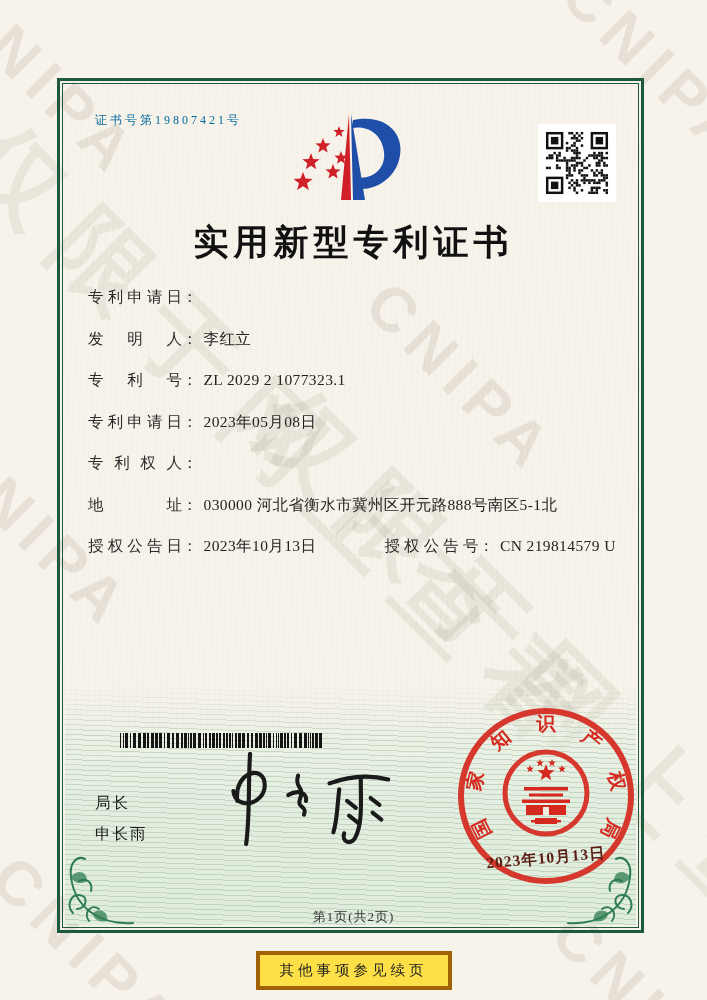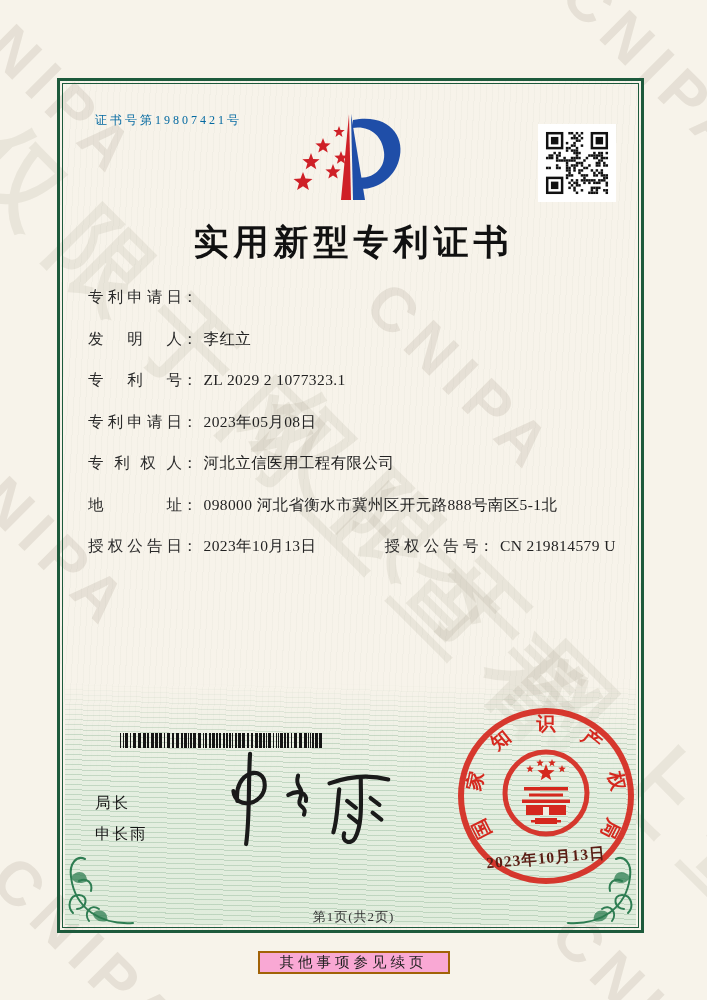--- a/index.html
+++ b/index.html
@@ -50,21 +50,21 @@
     display:flex;align-items:stretch;}
   .barcode i{display:block;background:#151515;height:100%;}
   .officer{position:absolute;left:95px;top:787px;z-index:4;
     font-family:"Liberation Sans","DejaVu Sans",sans-serif;
     font-size:15.5px;line-height:31px;color:#161616;font-weight:500;letter-spacing:2px;}
   .signature{position:absolute;left:203px;top:750px;z-index:5;}
   .seal{position:absolute;left:451px;top:701px;z-index:5;}
   .page-num{position:absolute;left:0;top:908px;width:707px;text-align:center;z-index:4;
     font-size:13px;letter-spacing:1px;color:#333;}
   .footer-note{position:absolute;left:50%;top:951px;transform:translateX(-50%);z-index:4;
-    border:2px solid #a16207;background:#f9a8d4;padding:0 20px;
+    border:4px solid #a16207;background:#fde047;padding:6px 20px;
     font-size:14.5px;letter-spacing:4px;color:#1f1f1f;}
 </style>
 </head>
 <body>
 
 <div class="wm wm-brand" style="left:-15px;top:-28px;">CNIPA</div>
 <div class="wm wm-brand" style="left:598px;top:-42px;">CNIPA</div>
 <div class="wm wm-brand" style="left:402px;top:268px;">CNIPA</div>
 <div class="wm wm-brand" style="left:-22px;top:424px;">CNIPA</div>
 <div class="wm wm-brand" style="left:28px;top:842px;">CNIPA</div>
@@ -314,26 +314,25 @@
     <span class="f-value">ZL 2029 2 1077323.1</span>
   </div>
   <div class="field-row">
     <span class="f-label">专利申请日</span>
       <span class="f-colon">：</span>
     <span class="f-value">2023年05月08日</span>
   </div>
   <div class="field-row">
     <span class="f-label">专利权人</span>
       <span class="f-colon">：</span>
-    <span class="f-value">河北立信医用工程有限公司</span>
   </div>
   <div class="field-row">
     <span class="f-label">地址</span>
       <span class="f-colon">：</span>
-    <span class="f-value">098000 河北省衡水市冀州区开元路888号南区5-1北</span>
+    <span class="f-value">030000 河北省衡水市冀州区开元路888号南区5-1北</span>
   </div>
   <div class="field-row" style="margin-bottom:0;">
     <div class="grant-pair">
       <span class="f-label">授权公告日</span>
         <span class="f-colon">：</span>
       <span class="f-value">2023年10月13日</span>
     </div>
     <div class="grant-gap"></div>
     <div class="grant-pair">
       <span class="f-label">授权公告号</span>

